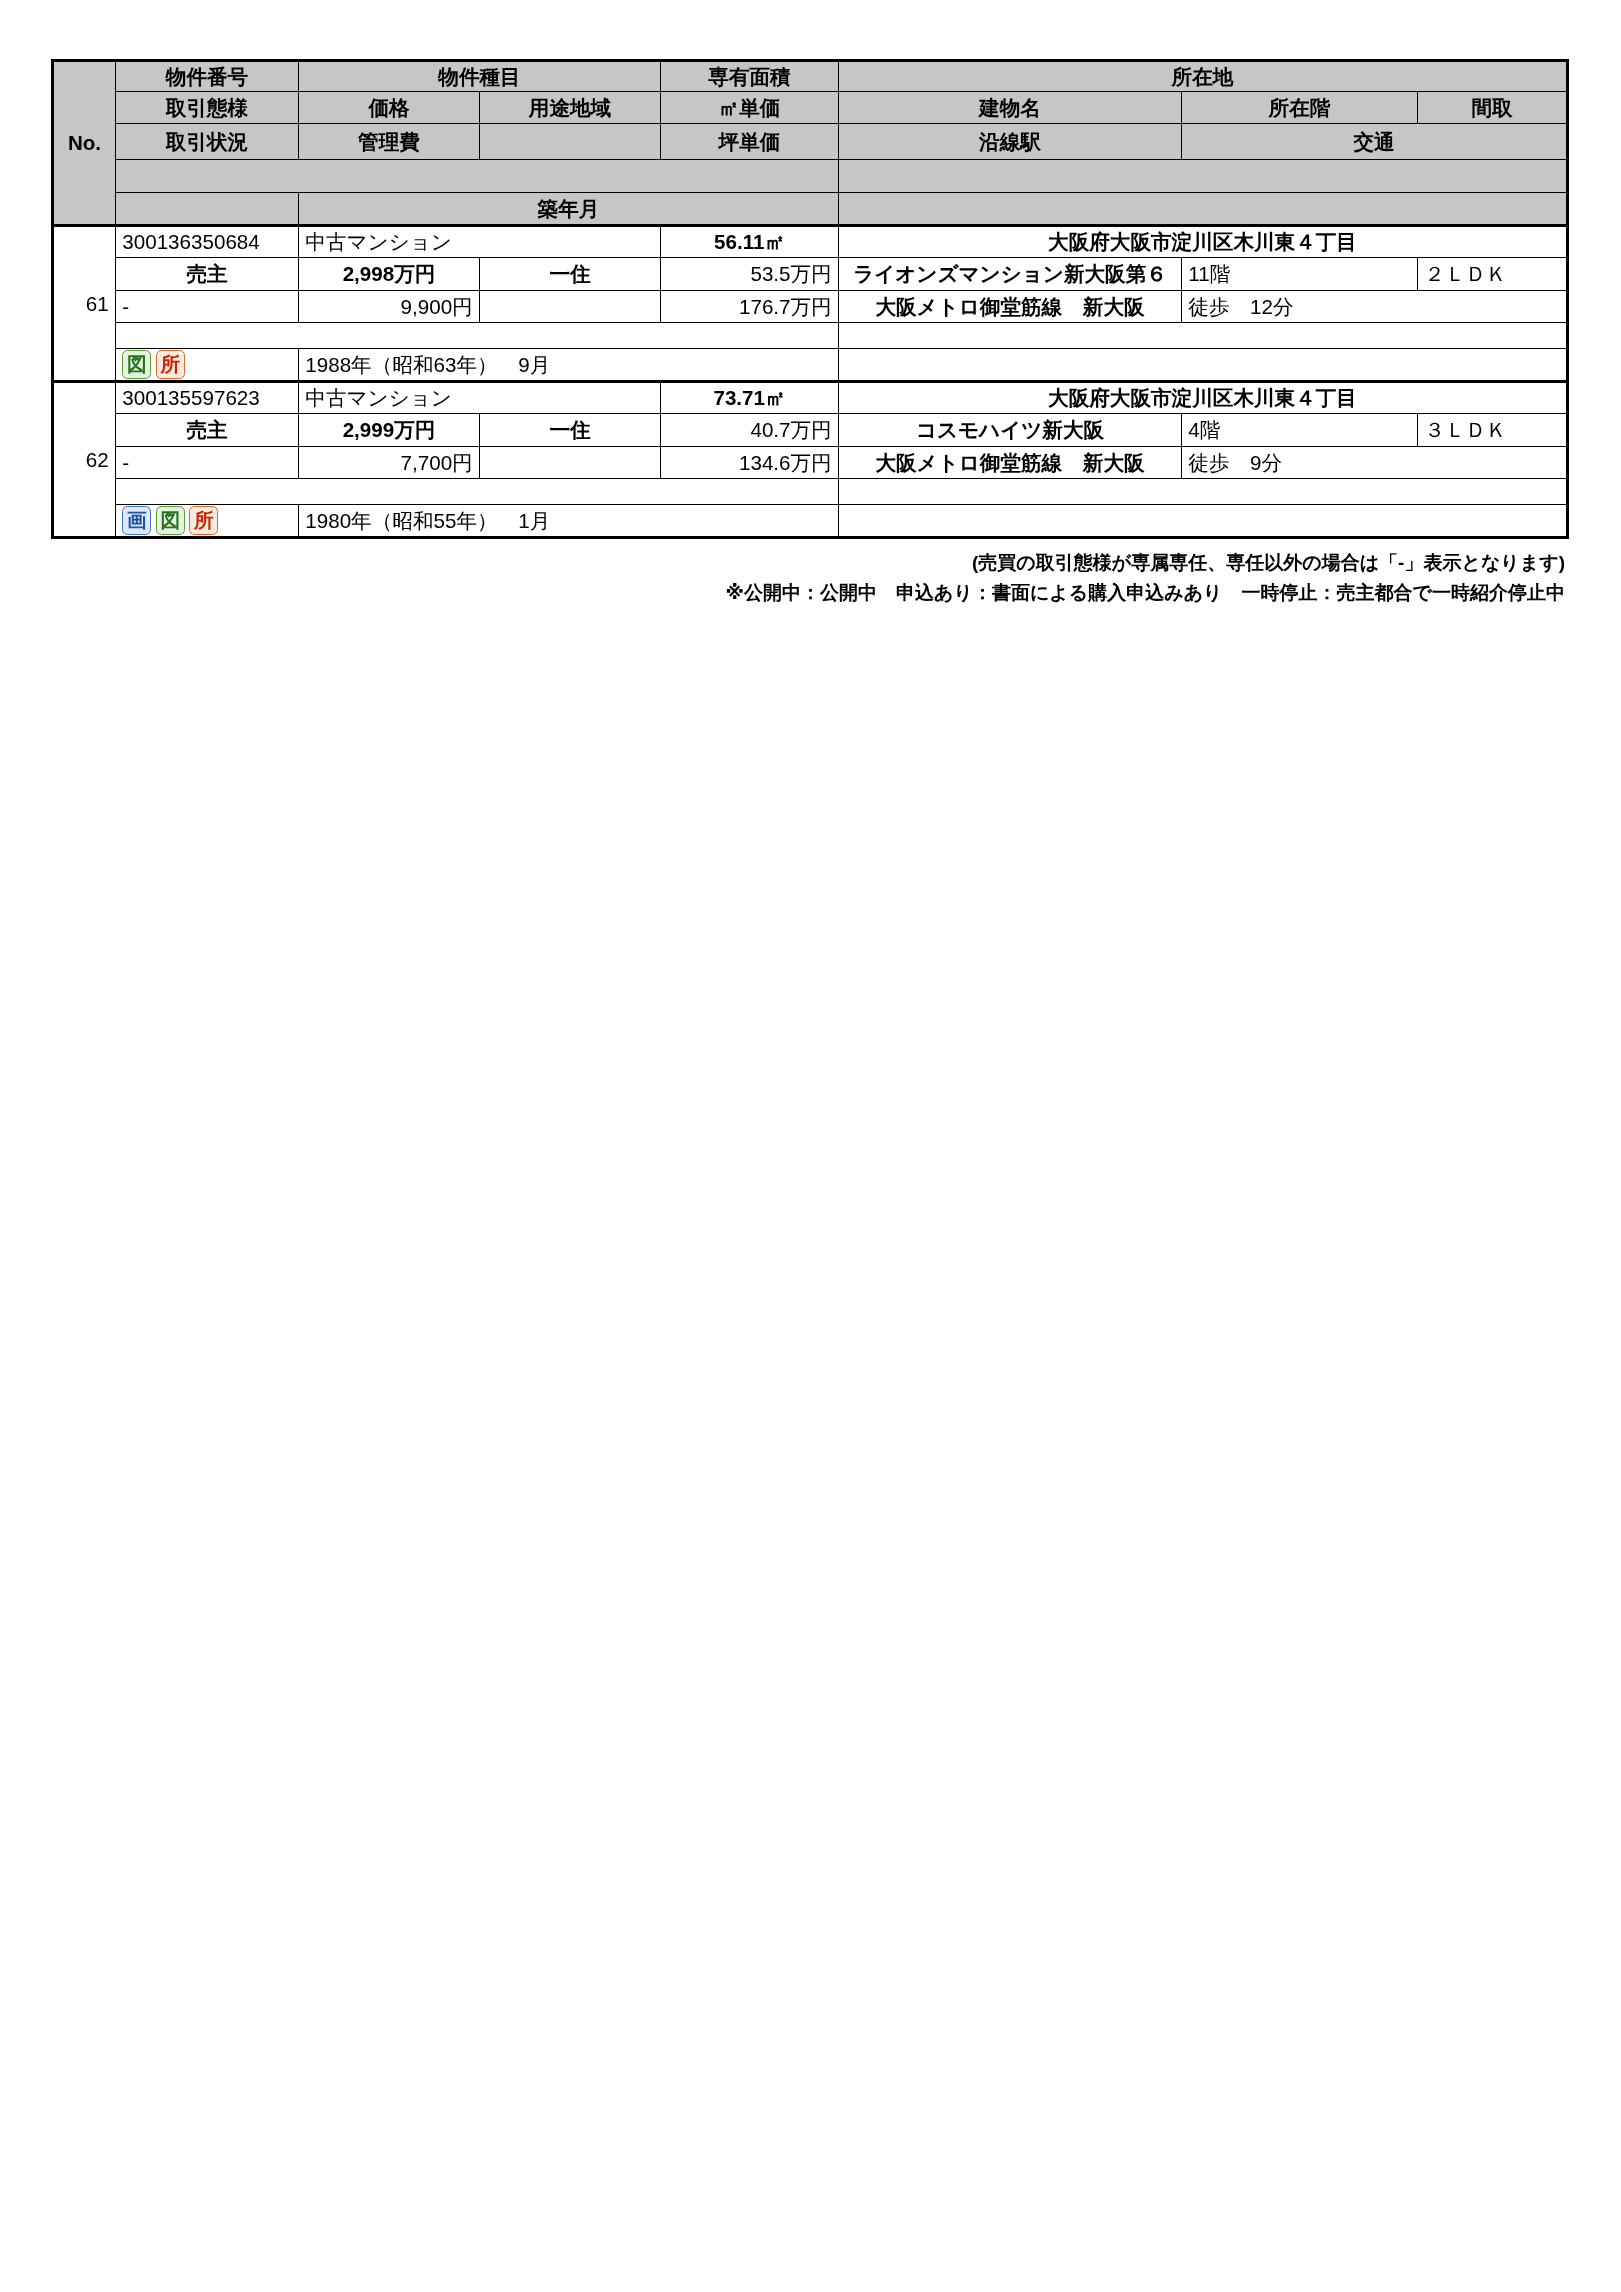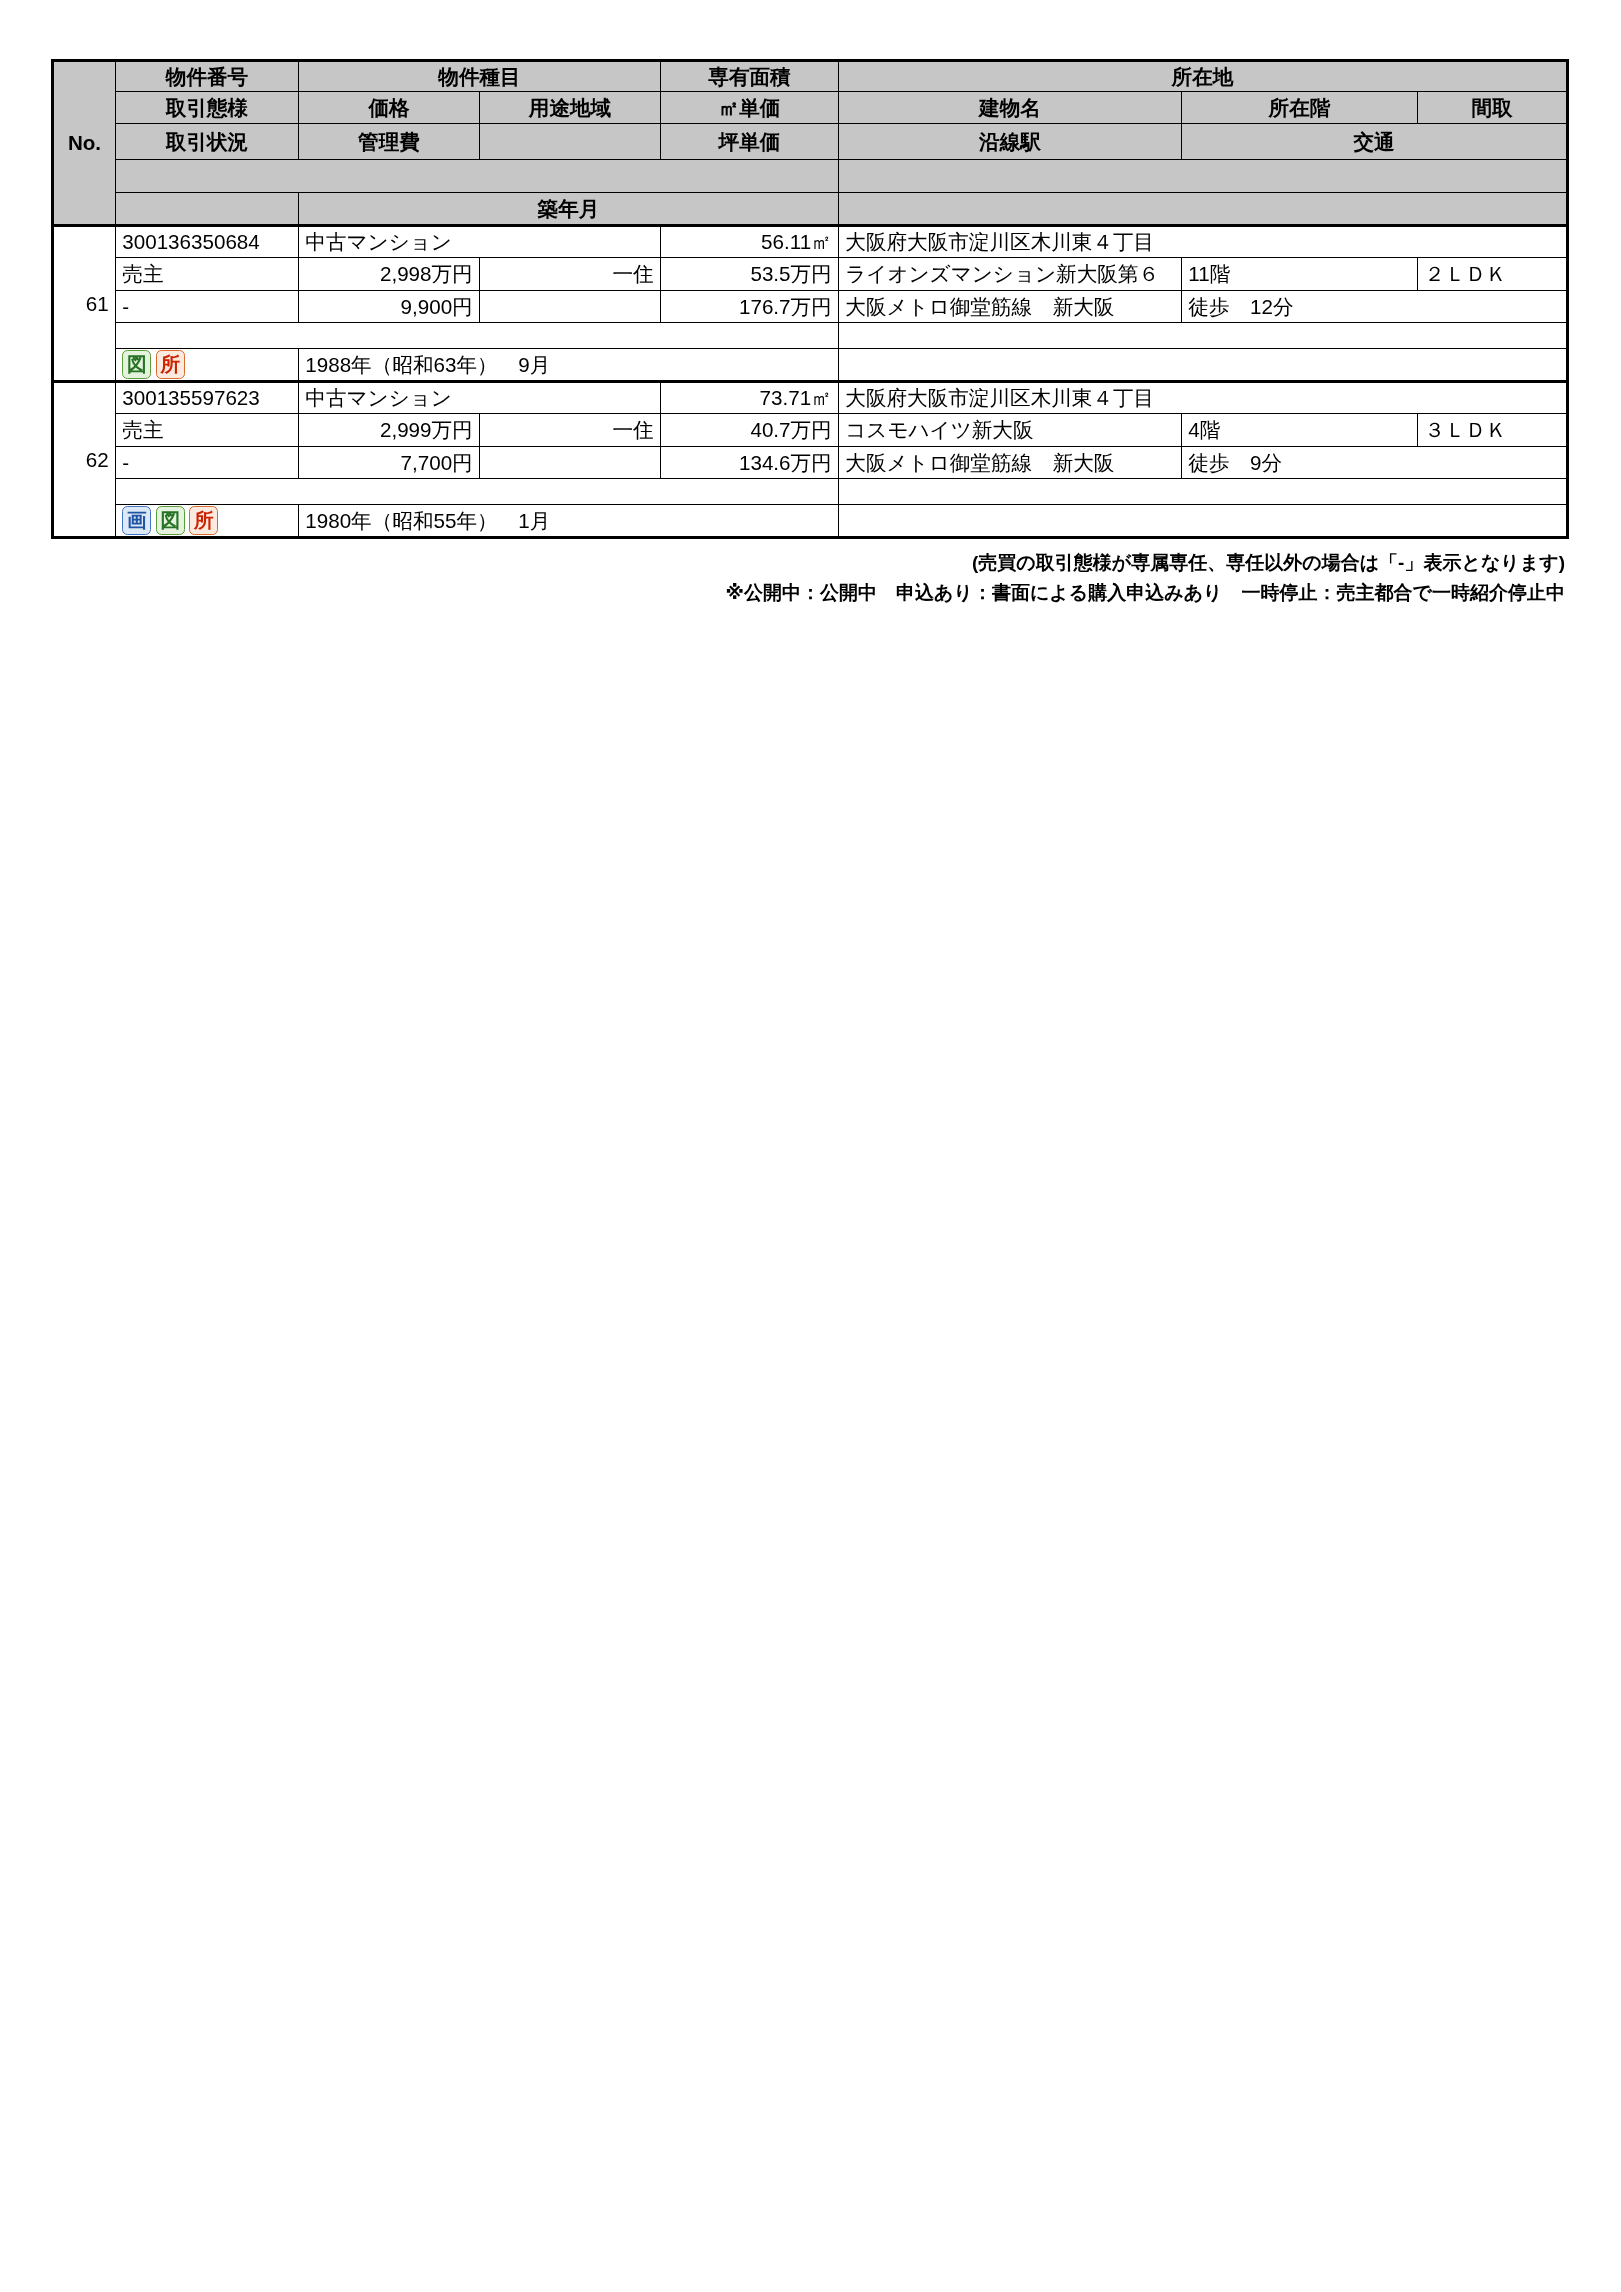--- a/index.html
+++ b/index.html
@@ -32,21 +32,21 @@
   th.no-cell{text-align:center;font-size:21.5px;}
   
   tr.rec-top > td{border-top:3.6px solid #000;}
 
   
   tr.h35{height:31px;} tr.h36{height:32px;} tr.h40{height:36px;}
   tr.h37{height:33px;margin-left:8px;} tr.h29{height:26px;}
 
   td.no-val{text-align:right;font-size:19.7px;}
   .num{text-align:right;}
-  .b{font-weight:normal;}
+  .b{font-weight:bold;text-align:center;}
   .it{}
   .mono-num{font-size:19.7px;margin-top:36px;}
 
   
   .icon{
     display:inline-block;width:27px;height:27px;line-height:27px;
     text-align:center;font-size:19.7px;font-weight:bold;
     border-radius:5.4px;border:1.8px solid;margin-right:4.5px;
     vertical-align:middle;
   }

